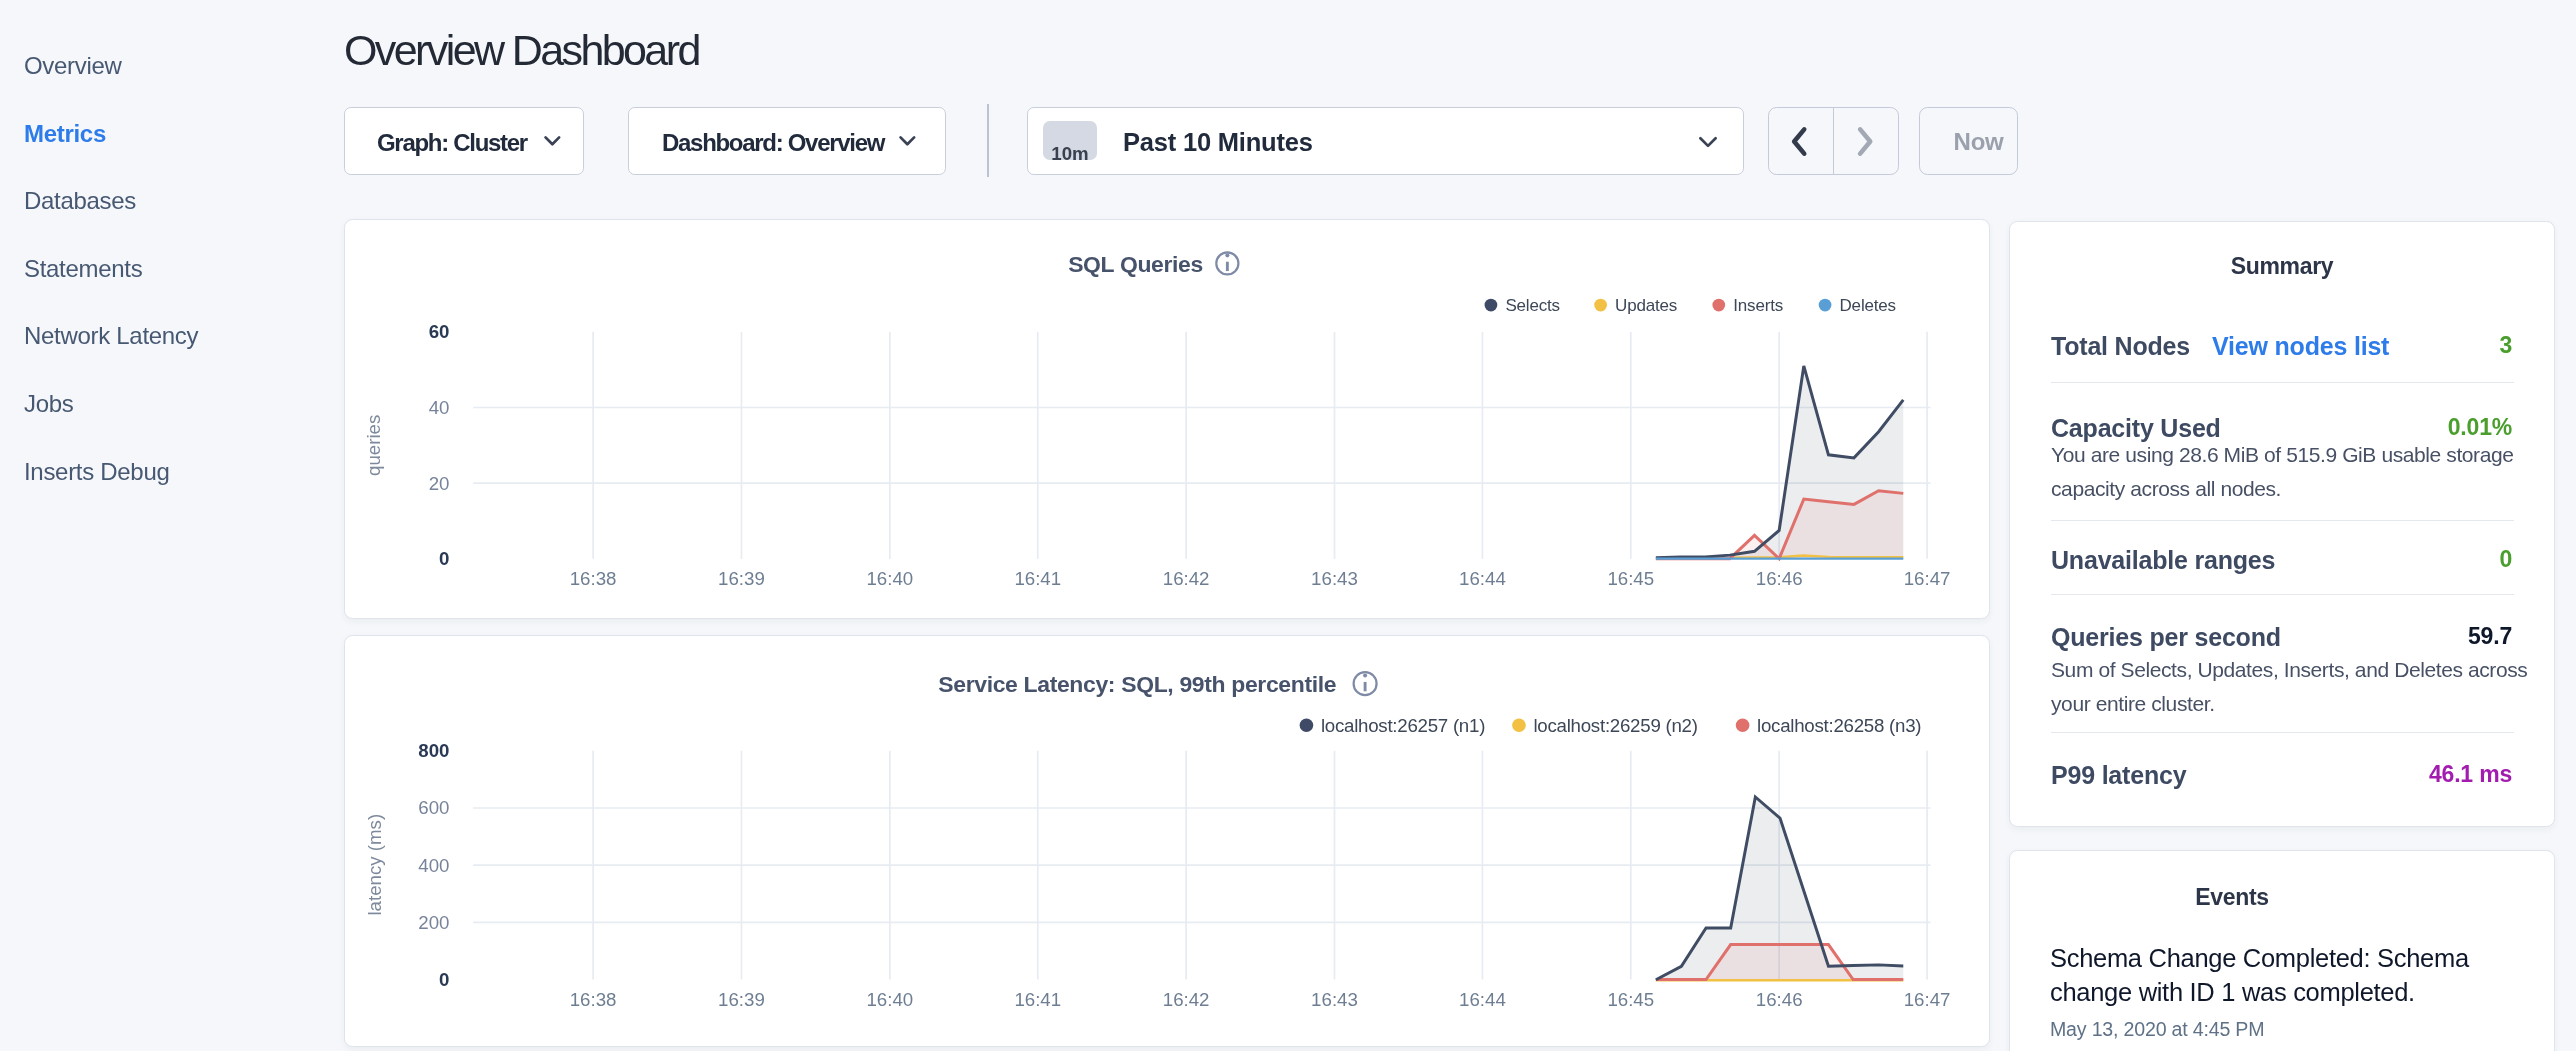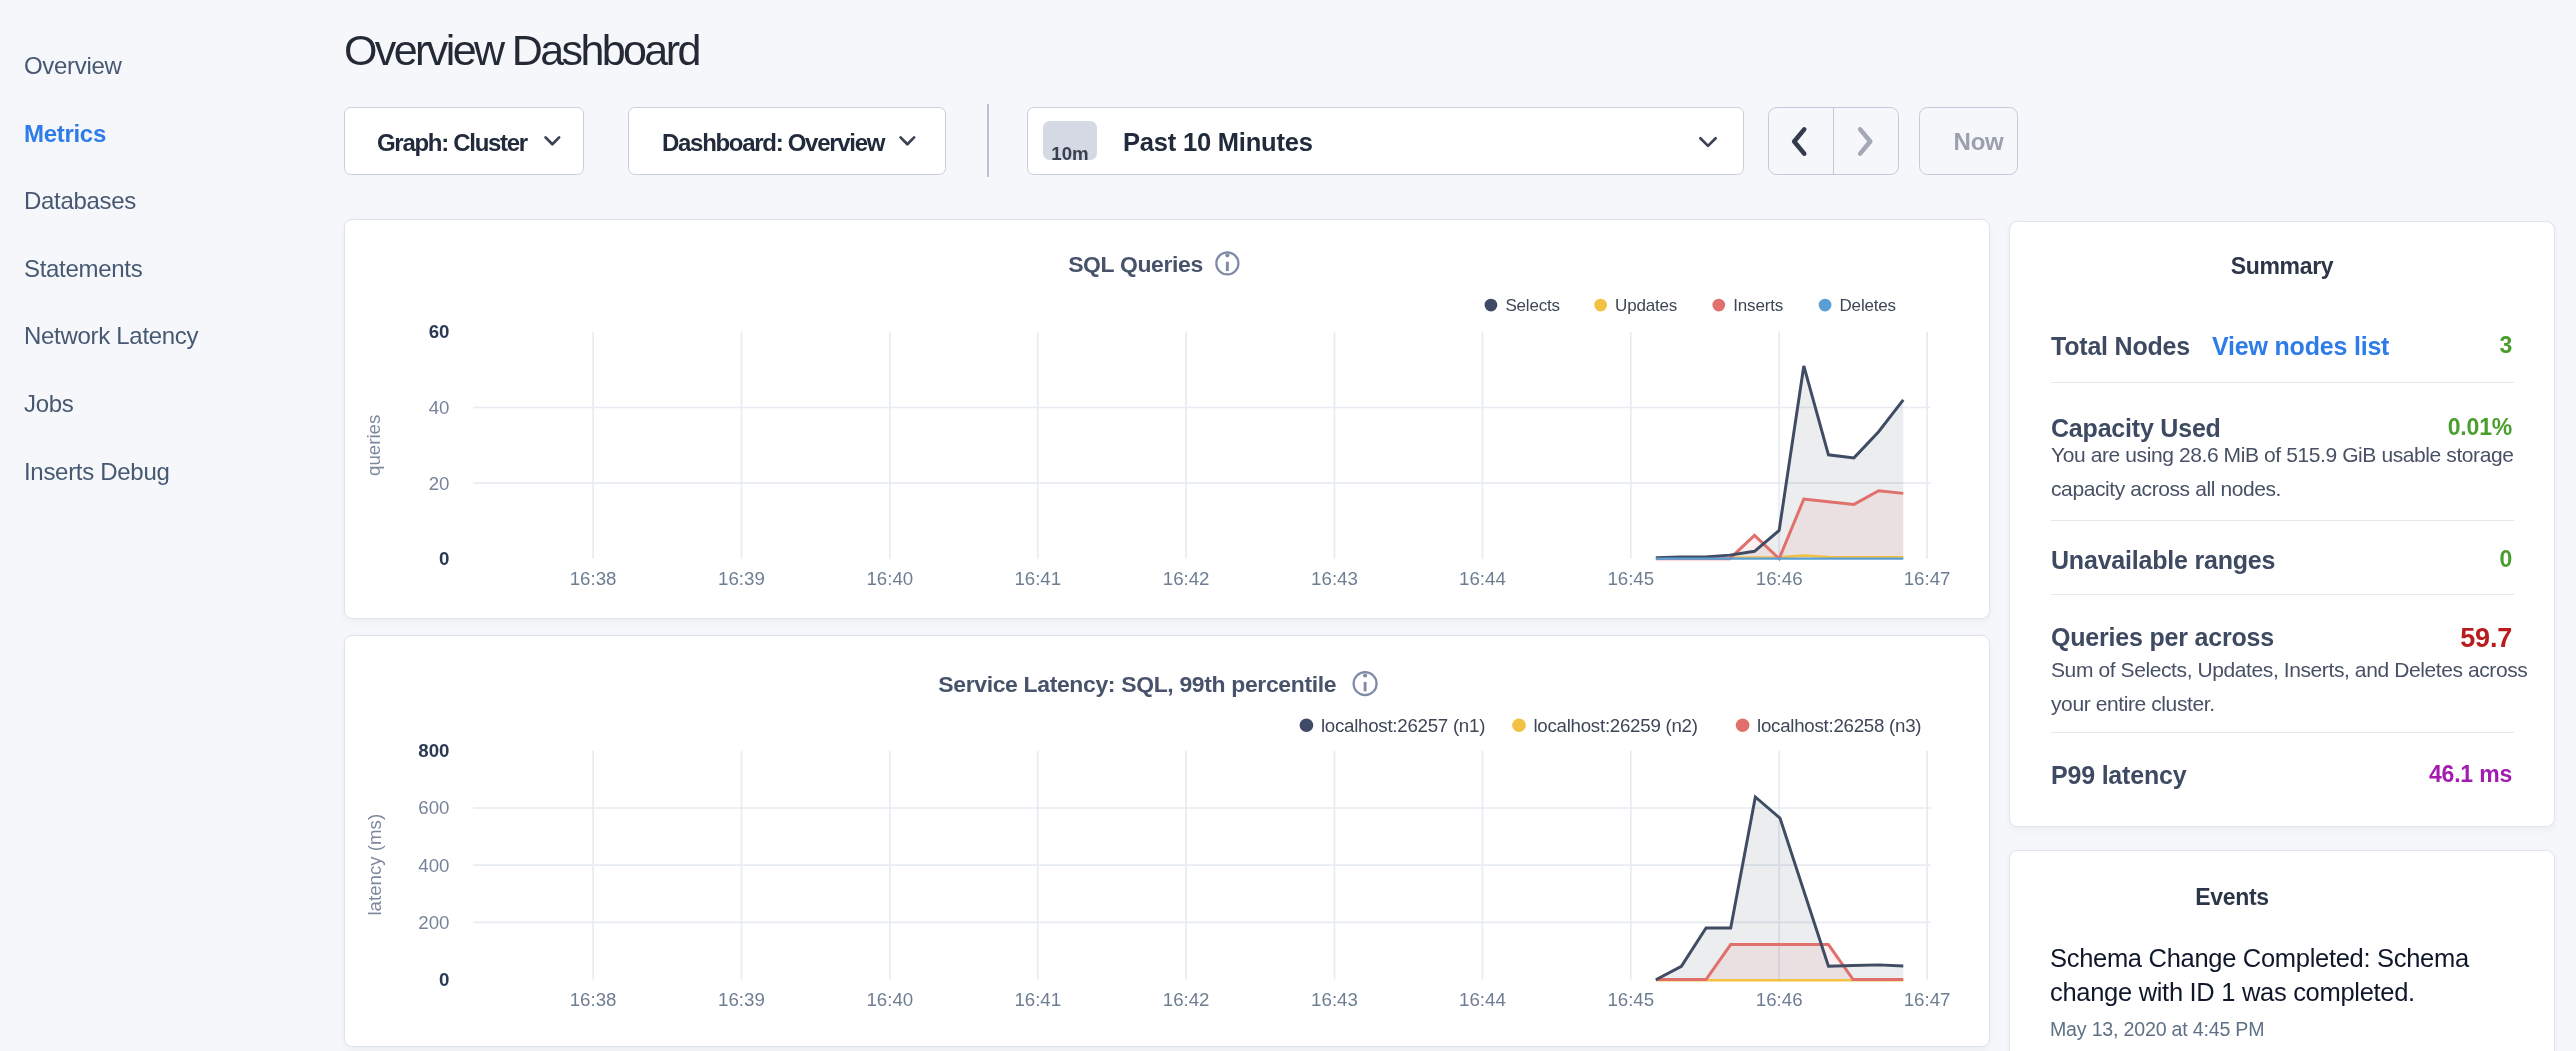--- a/index.html
+++ b/index.html
@@ -208,22 +208,22 @@
 <div class="abs" style="left:2051px; top:438px; width:503px; font-size:21px; color:#475064; line-height:34px; letter-spacing:-0.4px;">You are using 28.6 MiB of 515.9 GiB usable storage capacity across all nodes.</div>
 <div class="abs" style="left:2051px; top:520px; width:463px; height:1.3px; background:#e4e7ec;"></div>
 
 <div class="abs" style="left:2051px; top:546px; width:461px; font-size:25px; font-weight:bold; letter-spacing:-0.2px;">
   <span style="color:#3d4a61;">Unavailable ranges</span>
   <span style="color:#4a9e2d; float:right; font-size:23px;">0</span>
 </div>
 <div class="abs" style="left:2051px; top:594px; width:463px; height:1.3px; background:#e4e7ec;"></div>
 
 <div class="abs" style="left:2051px; top:623px; width:461px; font-size:25px; font-weight:bold; letter-spacing:-0.2px;">
-  <span style="color:#3d4a61;">Queries per across</span>
-  <span style="color:#b91c1c; float:right; font-size:27px;text-align:right;">59.7</span>
+  <span style="color:#3d4a61;">Queries per second</span>
+  <span style="color:#0f172a; float:right; font-size:23px;text-align:right;">59.7</span>
 </div>
 <div class="abs" style="left:2051px; top:653px; width:503px; font-size:21px; color:#475064; line-height:34px; letter-spacing:-0.4px;">Sum of Selects, Updates, Inserts, and Deletes across your entire cluster.</div>
 <div class="abs" style="left:2051px; top:732px; width:463px; height:1.3px; background:#e4e7ec;"></div>
 
 <div class="abs" style="left:2051px; top:761px; width:461px; font-size:25px; font-weight:bold; letter-spacing:-0.2px;">
   <span style="color:#3d4a61;">P99 latency</span>
   <span style="color:#a21caf; float:right; font-size:23px;">46.1 ms</span>
 </div>
 
 <div class="card" style="left:2009px; top:850px; width:546px; height:340px;"></div>

